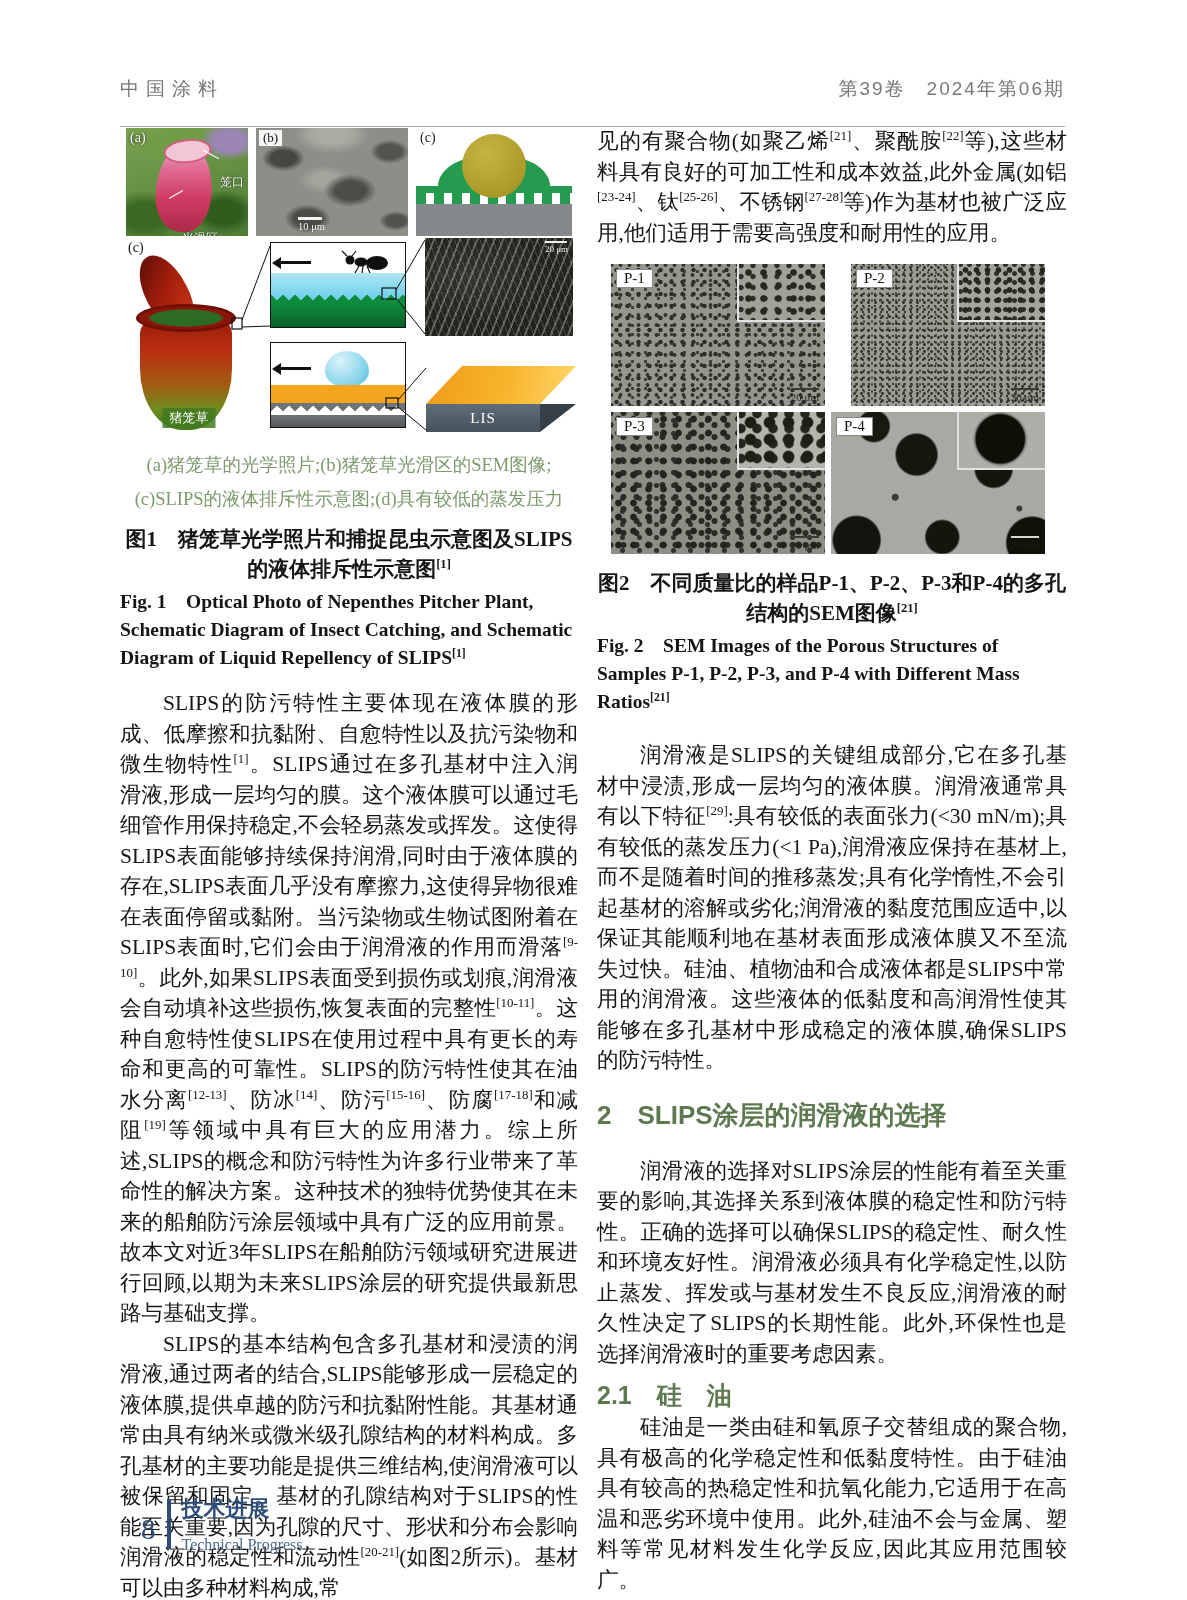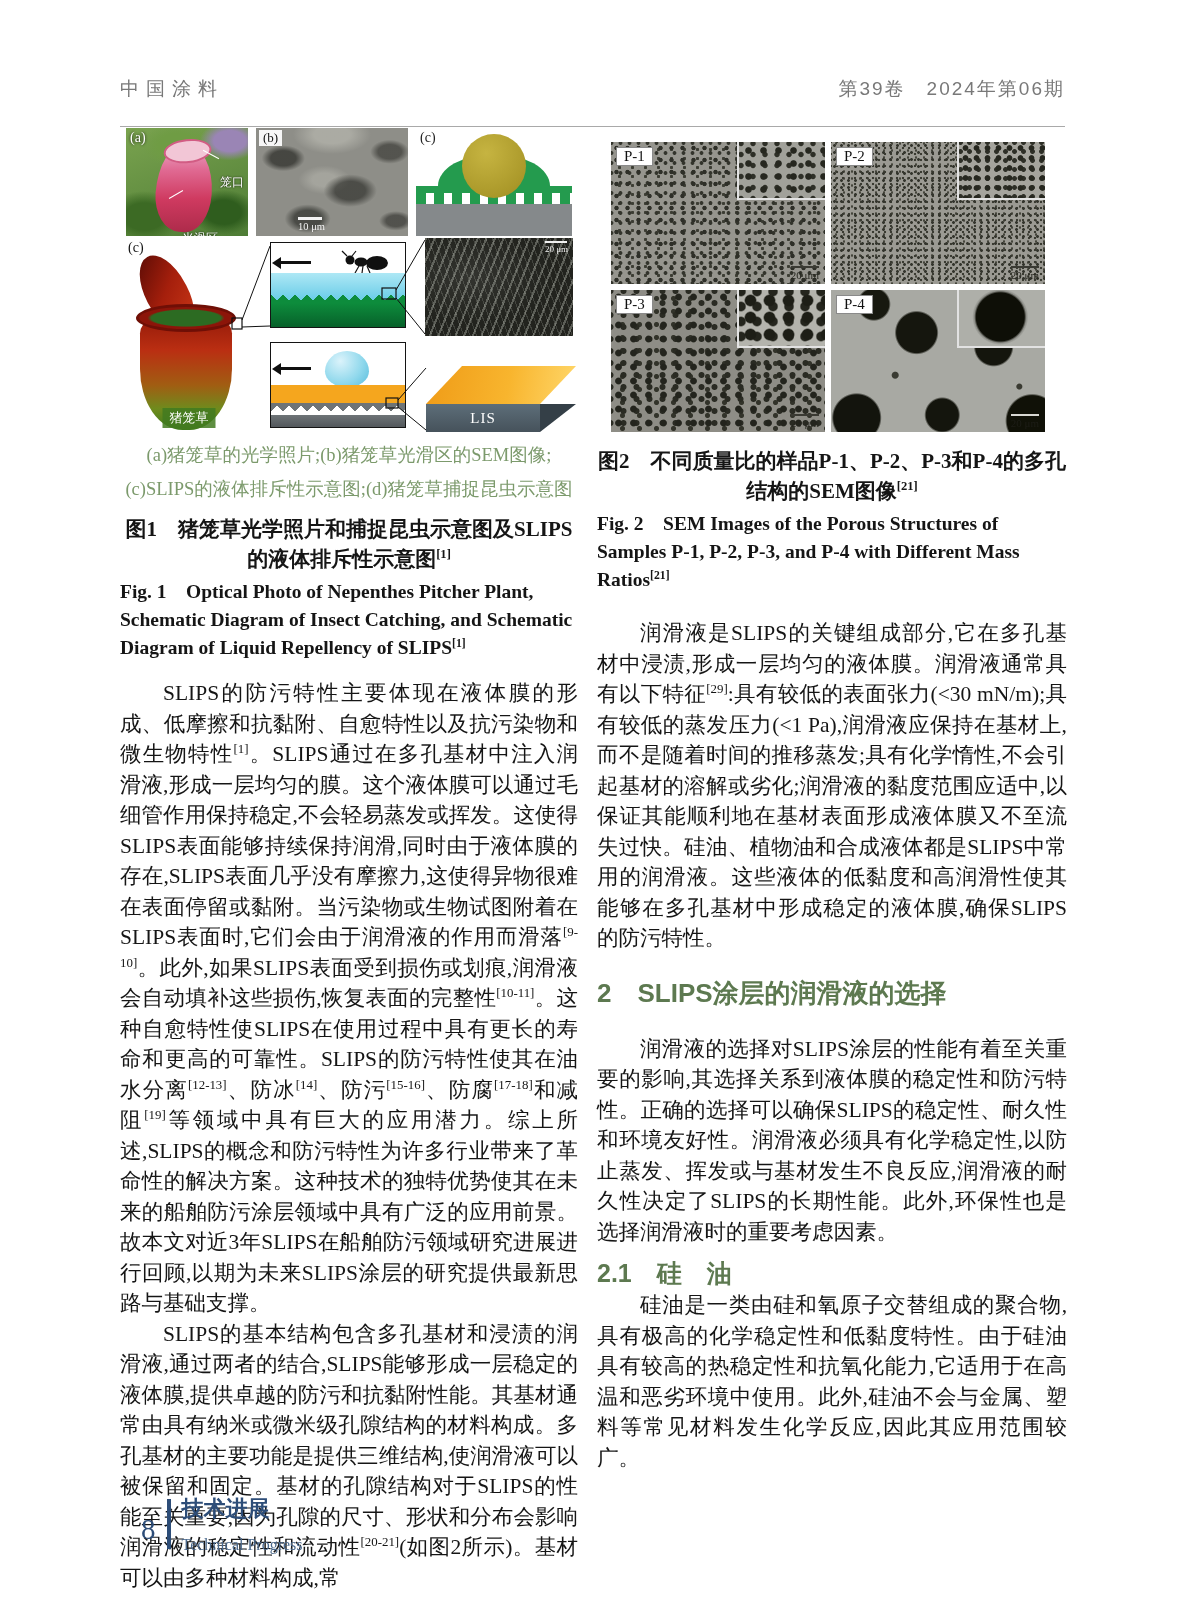--- a/index.html
+++ b/index.html
@@ -12,21 +12,21 @@
   .hdr .jz{letter-spacing:7px;}
   .hdr .iss{letter-spacing:2px;}
   
   .cols{position:absolute;left:120px;top:126px;width:947px;display:flex;gap:19px;}
   .col{width:458px;}
   .col.right{width:470px;}
   .para{font-size:21.5px;line-height:30.5px;text-align:justify;}
   .para.ind{text-indent:2em;}
   sup{font-size:0.6em;vertical-align:super;line-height:0;}
   
-  .fig-note{color:#7c9a6c;font-size:18.5px;line-height:34px;text-align:center;}
+  .fig-note{color:#7c9a6c;font-size:18.5px;line-height:34px;text-align:center;margin-top:10px;}
   .cap-zh{font-weight:bold;font-size:21px;line-height:30px;text-align:center;margin-top:8px;}
   .cap-en{font-weight:bold;font-size:19.5px;line-height:28px;margin-top:4px;}
   
   .fig1{position:relative;width:458px;height:312px;}
   .f1p{position:absolute;overflow:hidden;}
   .f1lab{position:absolute;left:4px;top:2px;font-size:14px;z-index:3;}
   .f1lab.light{color:#fff;text-shadow:0 0 3px #000;}
   .pA{left:6px;top:2px;width:122px;height:108px;
       background:
         radial-gradient(ellipse 40px 26px at 85% 12%, #9a85b5 0 40%, transparent 75%),
@@ -128,21 +128,21 @@
       radial-gradient(circle,#3c3d34 0 1.3px,transparent 2px);
       background-size:11px 12px,9px 10px,13px 9px;background-position:0 0,5px 6px,2px 3px;}
   .t1i{background-color:#a1a19a;background-image:
       radial-gradient(circle,#26271f 0 2.8px,transparent 3.8px),
       radial-gradient(circle,#2e2f27 0 2.2px,transparent 3.2px);
       background-size:15px 13px,12px 11px;background-position:2px 2px,8px 7px;}
   .t2{background-color:#9b9a93;background-image:
       radial-gradient(circle,#34352d 0 1.1px,transparent 1.7px),
       radial-gradient(circle,#3a3b32 0 1px,transparent 1.6px),
       radial-gradient(circle,#44453b 0 .9px,transparent 1.5px);
-      background-size:7px 7px,6px 6px,8px 7px;background-position:0 0,3px 3px,1px 5px;}
+      background-size:7px 7px,6px 6px,8px 7px;background-position:0 0,3px 3px,1px 5px;margin-left:20px;}
   .t2i{background-color:#a5a49d;background-image:
       radial-gradient(circle,#26271f 0 2.4px,transparent 3.3px),
       radial-gradient(circle,#2e2f27 0 2px,transparent 2.9px);
       background-size:11px 10px,9px 9px;background-position:1px 1px,6px 5px;}
   .t3{background-color:#8e8d86;background-image:
       radial-gradient(circle,#23241d 0 2.9px,transparent 3.9px),
       radial-gradient(circle,#2a2b23 0 2.5px,transparent 3.5px),
       radial-gradient(circle,#32332a 0 2.1px,transparent 3px);
       background-size:15px 14px,13px 12px,17px 13px;background-position:0 0,6px 7px,3px 2px;}
   .t3i{background-color:#b4b4ad;background-image:
@@ -263,29 +263,30 @@
           <rect x="262" y="162" width="14" height="11" fill="none" stroke="#111" stroke-width="1.2"></rect>
           <line x1="276" y1="164" x2="305" y2="114" stroke="#111" stroke-width="1"></line>
           <line x1="276" y1="172" x2="305" y2="208" stroke="#111" stroke-width="1"></line>
           <rect x="266" y="272" width="12" height="10" fill="none" stroke="#111" stroke-width="1.2"></rect>
           <line x1="278" y1="274" x2="306" y2="242" stroke="#111" stroke-width="1"></line>
           <line x1="278" y1="281" x2="306" y2="304" stroke="#111" stroke-width="1"></line>
         </svg>
       </div>
 
       <div class="fig-note">(a)猪笼草的光学照片;(b)猪笼草光滑区的SEM图像;</div>
-      <div class="fig-note" style="margin-top:0;">(c)SLIPS的液体排斥性示意图;(d)猪笼草捕捉昆虫示意图</div>
+      <div class="fig-note" style="margin-top:0;">(c)SLIPS的液体排斥性示意图;(d)具有较低的蒸发压力</div>
       <div class="cap-zh">图1　猪笼草光学照片和捕捉昆虫示意图及SLIPS的液体排斥性示意图<sup>[1]</sup></div>
       <div class="cap-en">Fig. 1　Optical Photo of Nepenthes Pitcher Plant, Schematic Diagram of Insect Catching, and Schematic Diagram of Liquid Repellency of SLIPS<sup>[1]</sup></div>
 
       <div class="para ind mt16">SLIPS的防污特性主要体现在液体膜的形成、低摩擦和抗黏附、自愈特性以及抗污染物和微生物特性<sup>[1]</sup>。SLIPS通过在多孔基材中注入润滑液,形成一层均匀的膜。这个液体膜可以通过毛细管作用保持稳定,不会轻易蒸发或挥发。这使得SLIPS表面能够持续保持润滑,同时由于液体膜的存在,SLIPS表面几乎没有摩擦力,这使得异物很难在表面停留或黏附。当污染物或生物试图附着在SLIPS表面时,它们会由于润滑液的作用而滑落<sup>[9-10]</sup>。此外,如果SLIPS表面受到损伤或划痕,润滑液会自动填补这些损伤,恢复表面的完整性<sup>[10-11]</sup>。这种自愈特性使SLIPS在使用过程中具有更长的寿命和更高的可靠性。SLIPS的防污特性使其在油水分离<sup>[12-13]</sup>、防冰<sup>[14]</sup>、防污<sup>[15-16]</sup>、防腐<sup>[17-18]</sup>和减阻<sup>[19]</sup>等领域中具有巨大的应用潜力。综上所述,SLIPS的概念和防污特性为许多行业带来了革命性的解决方案。这种技术的独特优势使其在未来的船舶防污涂层领域中具有广泛的应用前景。故本文对近3年SLIPS在船舶防污领域研究进展进行回顾,以期为未来SLIPS涂层的研究提供最新思路与基础支撑。</div>
       <div class="para ind">SLIPS的基本结构包含多孔基材和浸渍的润滑液,通过两者的结合,SLIPS能够形成一层稳定的液体膜,提供卓越的防污和抗黏附性能。其基材通常由具有纳米或微米级孔隙结构的材料构成。多孔基材的主要功能是提供三维结构,使润滑液可以被保留和固定。基材的孔隙结构对于SLIPS的性能至关重要,因为孔隙的尺寸、形状和分布会影响润滑液的稳定性和流动性<sup>[20-21]</sup>(如图2所示)。基材可以由多种材料构成,常</div>
     </div>
 
     <div class="col right">
+      <div class="para">见的有聚合物(如聚乙烯<sup>[21]</sup>、聚酰胺<sup>[22]</sup>等),这些材料具有良好的可加工性和成本效益,此外金属(如铝<sup>[23-24]</sup>、钛<sup>[25-26]</sup>、不锈钢<sup>[27-28]</sup>等)作为基材也被广泛应用,他们适用于需要高强度和耐用性的应用。</div>
 
       <div class="fig2">
         <div class="semP t1">
           <span class="semLab">P-1</span>
           <div class="semInset t1i"></div>
           <span class="semScale"><span class="bar"></span><span>20 μm</span></span>
         </div>
         <div class="semP t2">
           <span class="semLab">P-2</span>
           <div class="semInset t2i"></div>

